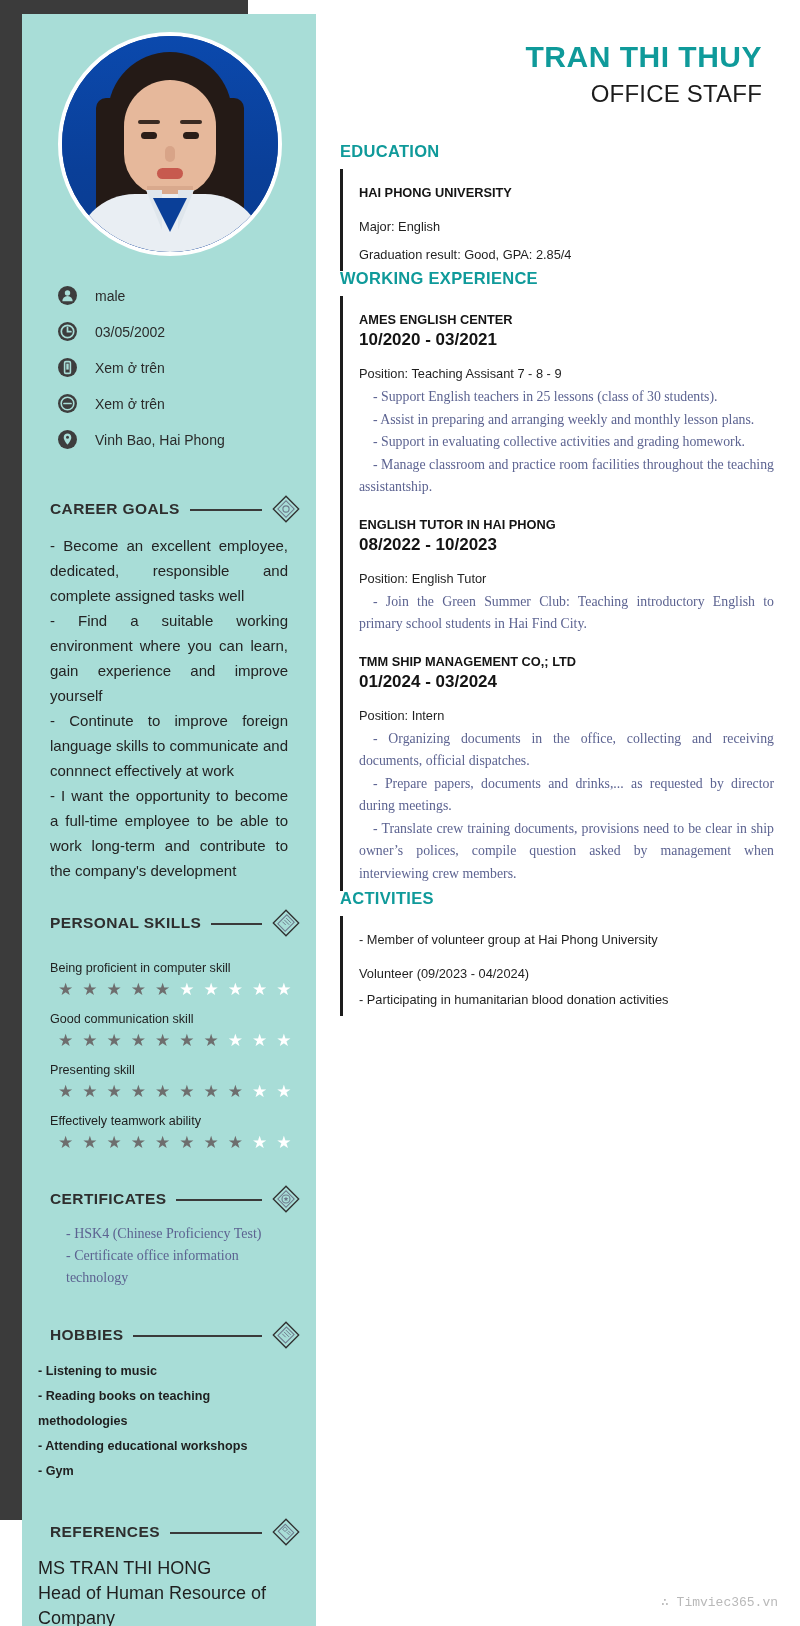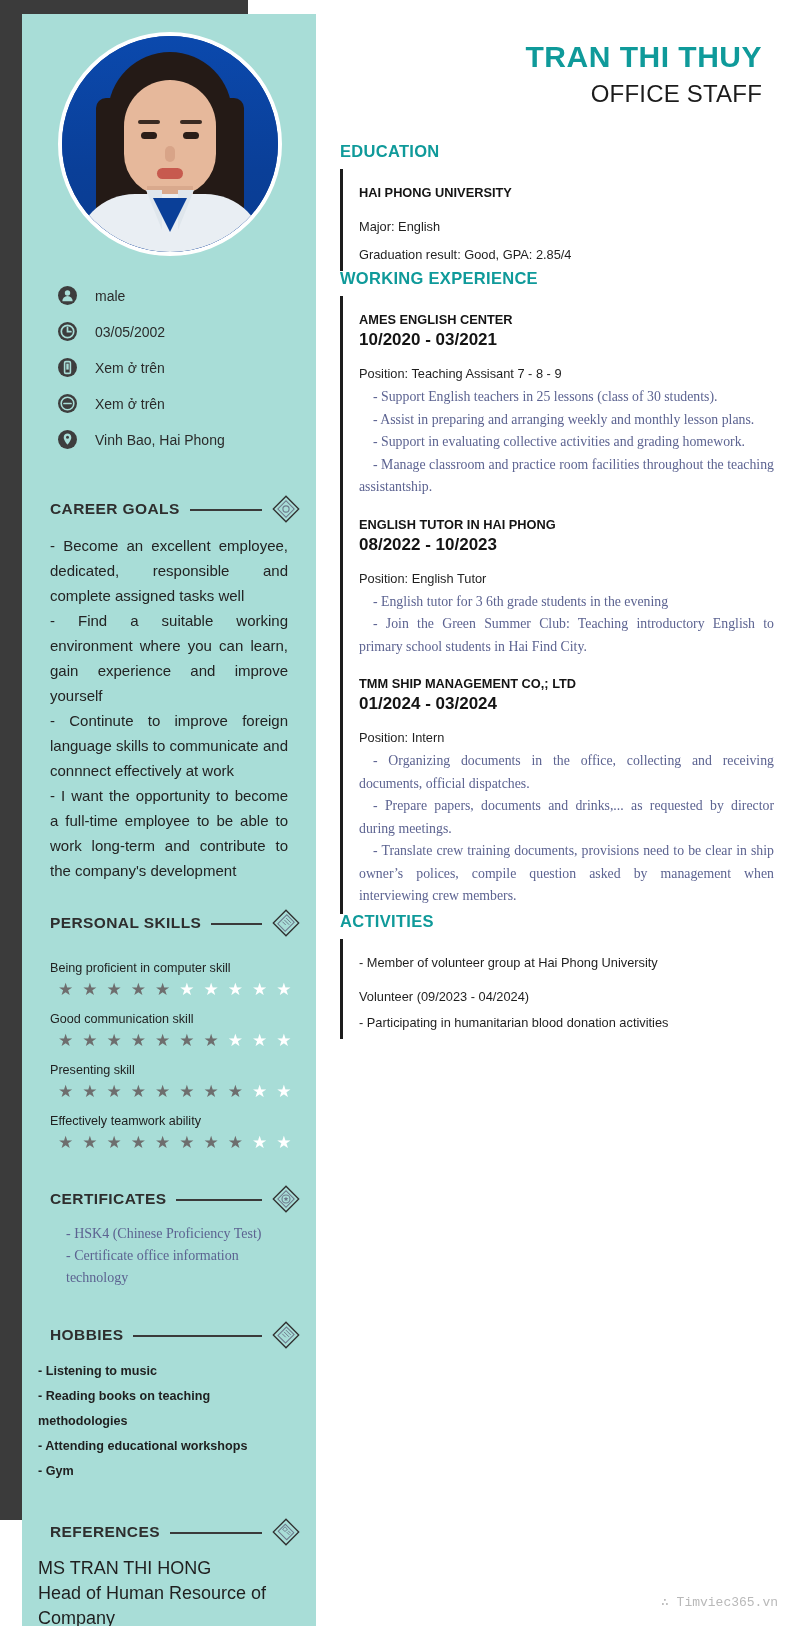--- a/index.html
+++ b/index.html
@@ -424,21 +424,20 @@
           <div class="b">- Support in evaluating collective activities and grading homework.</div>
           <div class="b">- Manage classroom and practice room facilities throughout the teaching assistantship.</div>
         </div>
       </div>
 
       <div class="m-block" style="margin-top:0;padding-top:10px">
         <div class="m-org">ENGLISH TUTOR IN HAI PHONG</div>
         <div class="m-date">08/2022 - 10/2023</div>
         <div class="m-line">Position: English Tutor</div>
         <div class="m-bullets">
-          <div class="b">- English tutor for 3 6th grade students in the evening</div>
           <div class="b">- Join the Green Summer Club: Teaching introductory English to primary school students in Hai Find City.</div>
         </div>
       </div>
 
       <div class="m-block" style="margin-top:0;padding-top:10px">
         <div class="m-org">TMM SHIP MANAGEMENT CO,; LTD</div>
         <div class="m-date">01/2024 - 03/2024</div>
         <div class="m-line">Position: Intern</div>
         <div class="m-bullets">
           <div class="b">- Organizing documents in the office, collecting and receiving documents, official dispatches.</div>

